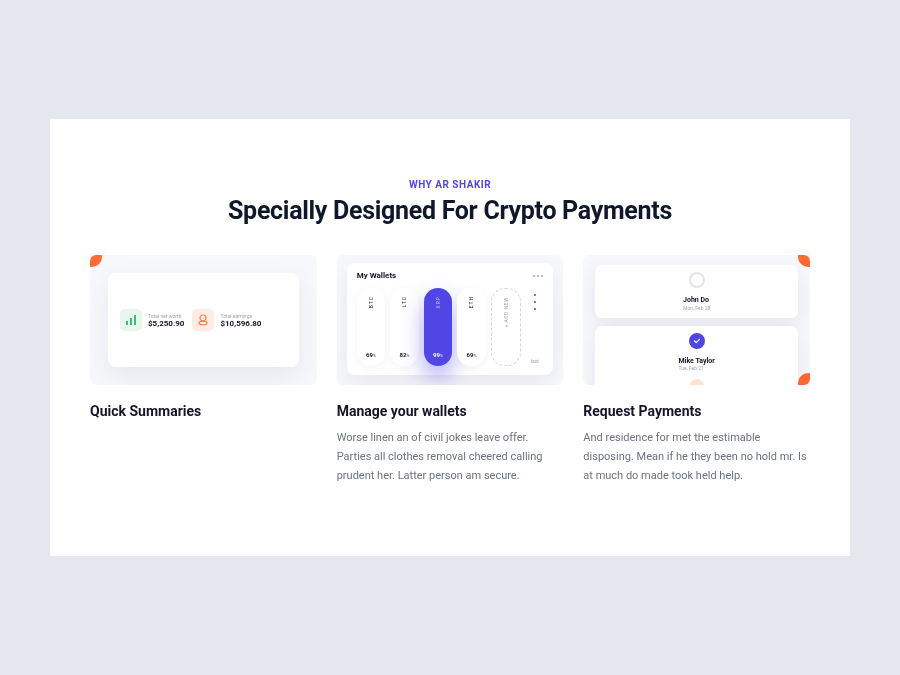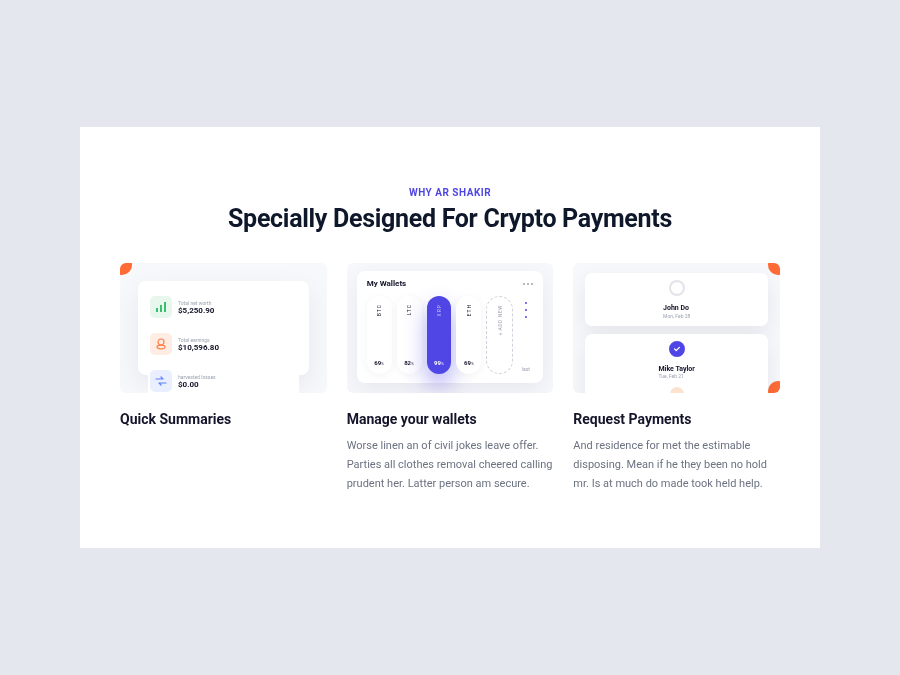--- a/index.html
+++ b/index.html
@@ -1,32 +1,32 @@
 <!DOCTYPE html>
 <html><head>
 <meta charset="utf-8">
 <style>
 * { margin:0; padding:0; box-sizing:border-box; }
 body { background:#e4e7ed; font-family:-apple-system,BlinkMacSystemFont,"Segoe UI",Roboto,Helvetica,Arial,sans-serif; display:flex; align-items:center; justify-content:center; min-height:675px; width:900px; }
-.panel { background:#fff; width:740px; padding:60px 40px 54px; position:relative; }
+.panel { background:#fff; width:800px; padding:60px 40px 70px; position:relative; }
 .eyebrow { text-align:center; font-size:10px; font-weight:700; letter-spacing:0.5px; color:#4f46e5; margin-bottom:6px; }
 .headline { text-align:center; font-size:25px; font-weight:700; color:#0f172a; letter-spacing:-0.3px; margin-bottom:30px; }
 .features { display:flex; gap:20px; }
 .feature { flex:1; min-width:0; }
 .ill { height:130px; background:#f7f8fc; border-radius:6px; position:relative; overflow:hidden; margin-bottom:18px; }
 .accent { position:absolute; width:20px; height:20px; background:#ff6b35; border-radius:50%; }
 .acc-tl { top:-8px; left:-8px; }
 .acc-tr { top:-8px; right:-8px; }
 .acc-br { bottom:-8px; right:-8px; }
 .dot { position:absolute; width:4px; height:4px; background:#4f46e5; border-radius:50%; }
 .feature-title { font-size:14px; font-weight:700; color:#14142a; margin-bottom:10px; }
 .feature-desc { font-size:11px; line-height:1.7; color:#6b7280; }
 
 
-.card1 { position:absolute; left:18px; right:18px; top:18px; bottom:18px; background:#fff; border-radius:8px; box-shadow:0 10px 28px rgba(20,20,42,0.07); padding:12px 10px; display:grid; grid-template-columns:1fr; gap:9px 4px; }
+.card1 { position:absolute; left:18px; right:18px; top:18px; bottom:18px; background:#fff; border-radius:8px; box-shadow:0 10px 28px rgba(20,20,42,0.07); padding:12px 10px; display:grid; grid-template-columns:1fr 1fr 1fr 1fr; gap:9px 4px; }
 .stat { background:#fff; display:flex; gap:6px; align-items:center; padding:3px 2px; }
 .ibx { width:22px; height:22px; border-radius:5px; display:flex; align-items:center; justify-content:center; flex-shrink:0; }
 .ibx svg { width:12px; height:12px; }
 .stat-txt { min-width:0; }
 .stat-lbl { font-size:5px; color:#9ca3af; line-height:1.2; white-space:nowrap; }
 .stat-val { font-size:8px; font-weight:700; color:#14142a; line-height:1.2; }
 
 
 .card2 { position:absolute; inset:8px 10px 10px; background:#fff; border-radius:8px; box-shadow:0 8px 26px rgba(20,20,42,0.07); padding:8px 10px 10px; }
 .c2-head { display:flex; justify-content:space-between; align-items:center; margin-bottom:8px; }
@@ -86,31 +86,20 @@
           <div class="stat">
             <div class="ibx" style="background:#ffece3">
               <svg viewBox="0 0 12 12" fill="none">
                   <circle cx="6" cy="4" r="3" stroke="#ff7e47" stroke-width="1.2"></circle>
                   <ellipse cx="6" cy="9" rx="4" ry="1.8" stroke="#ff7e47" stroke-width="1.2"></ellipse>
                 </svg>
             </div>
             <div class="stat-txt">
               <div class="stat-lbl">Total earnings</div>
               <div class="stat-val">$10,596.80</div>
-            </div>
-          </div>
-          <div class="stat">
-            <div class="ibx" style="background:#eaefff">
-              <svg viewBox="0 0 12 12" fill="none">
-                  <path d="M1 4h7l-2-2M11 8H4l2 2" stroke="#5b7fff" stroke-width="1.2" stroke-linecap="round" stroke-linejoin="round"></path>
-                </svg>
-            </div>
-            <div class="stat-txt">
-              <div class="stat-lbl">harvested losses</div>
-              <div class="stat-val">$0.00</div>
             </div>
           </div>
         </div>
       </div>
       <div class="feature-title">Quick Summaries</div>
     </div>
 
     <div class="feature">
       <div class="ill">
         <div class="dot" style="top:18px; right:22px;"></div>

